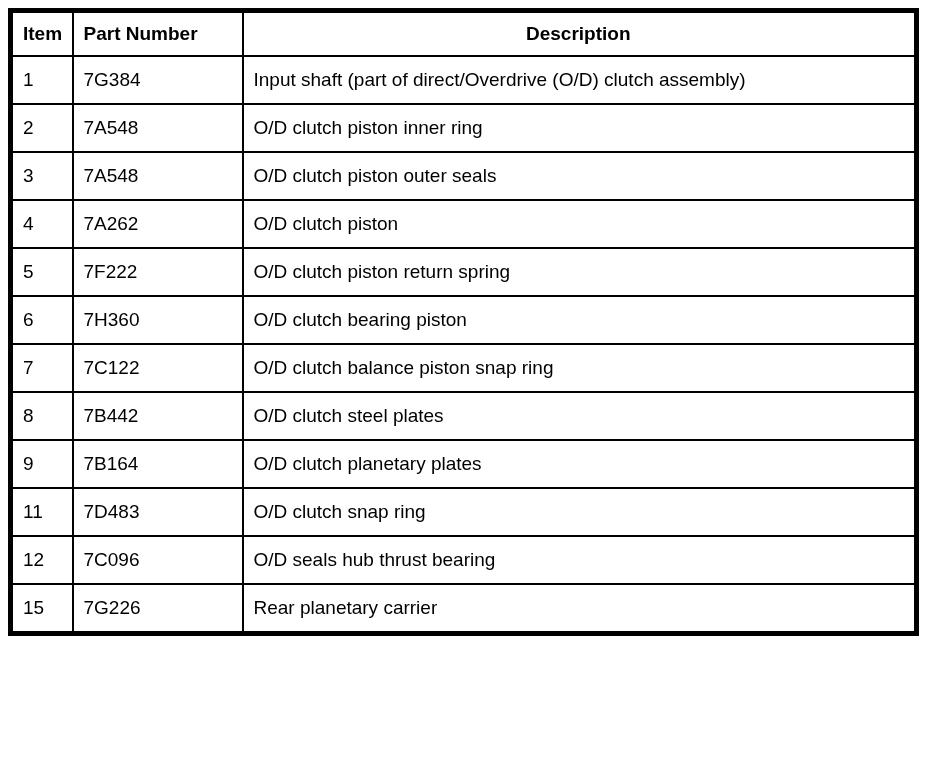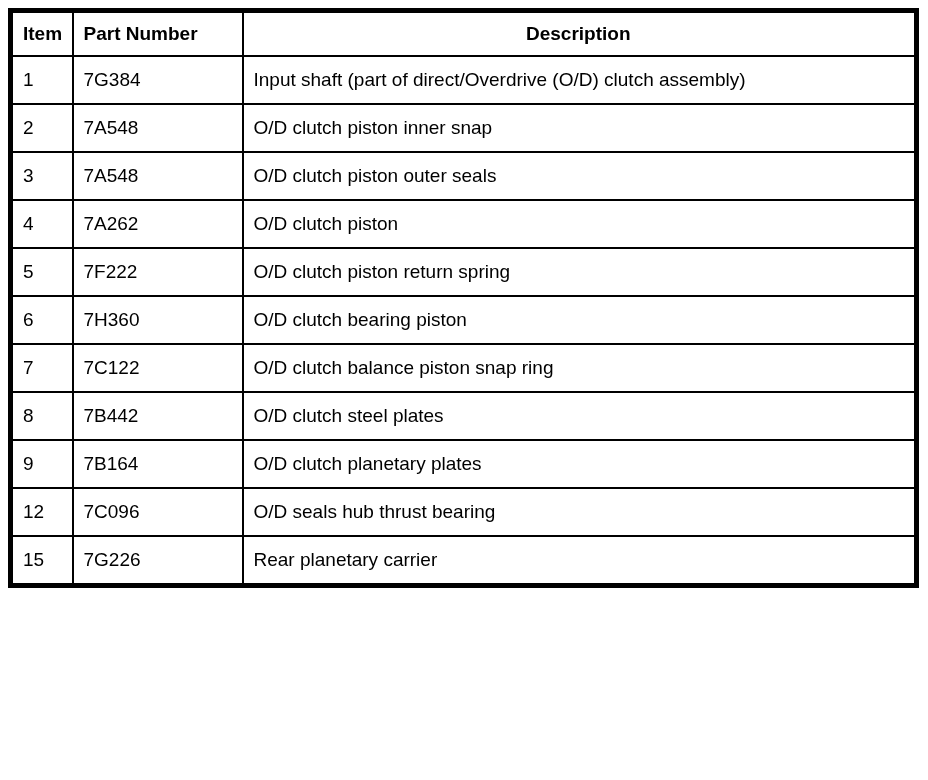--- a/index.html
+++ b/index.html
@@ -74,21 +74,21 @@
     </thead>
     <tbody>
       <tr>
         <td>1</td>
         <td>7G384</td>
         <td>Input shaft (part of direct/Overdrive (O/D) clutch assembly)</td>
       </tr>
       <tr>
         <td>2</td>
         <td>7A548</td>
-        <td>O/D clutch piston inner snap</td>
+        <td>O/D clutch piston inner ring</td>
       </tr>
       <tr>
         <td>3</td>
         <td>7A548</td>
         <td>O/D clutch piston outer seals</td>
       </tr>
       <tr>
         <td>4</td>
         <td>7A262</td>
         <td>O/D clutch piston</td>
@@ -112,20 +112,25 @@
         <td>8</td>
         <td>7B442</td>
         <td>O/D clutch steel plates</td>
       </tr>
       <tr>
         <td>9</td>
         <td>7B164</td>
         <td>O/D clutch planetary plates</td>
       </tr>
       <tr>
+        <td>11</td>
+        <td>7D483</td>
+        <td>O/D clutch snap ring</td>
+      </tr>
+      <tr>
         <td>12</td>
         <td>7C096</td>
         <td>O/D seals hub thrust bearing</td>
       </tr>
       <tr>
         <td>15</td>
         <td>7G226</td>
         <td>Rear planetary carrier</td>
       </tr>
     </tbody>

